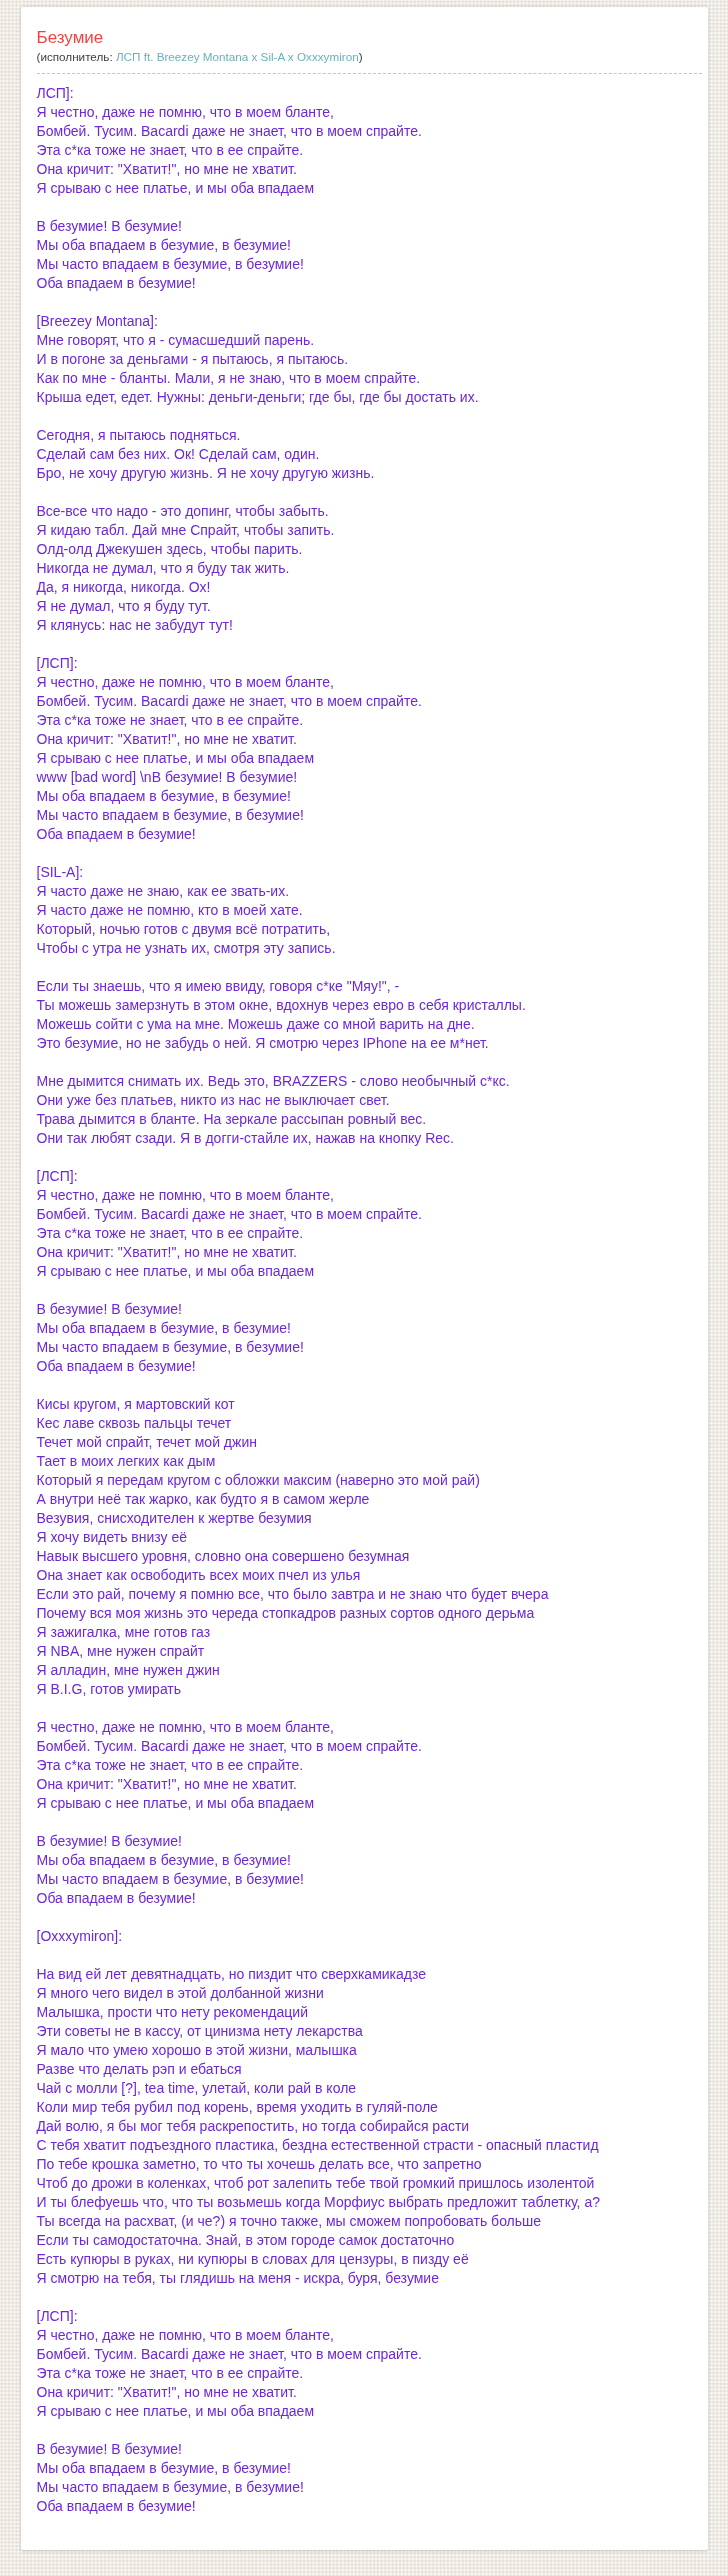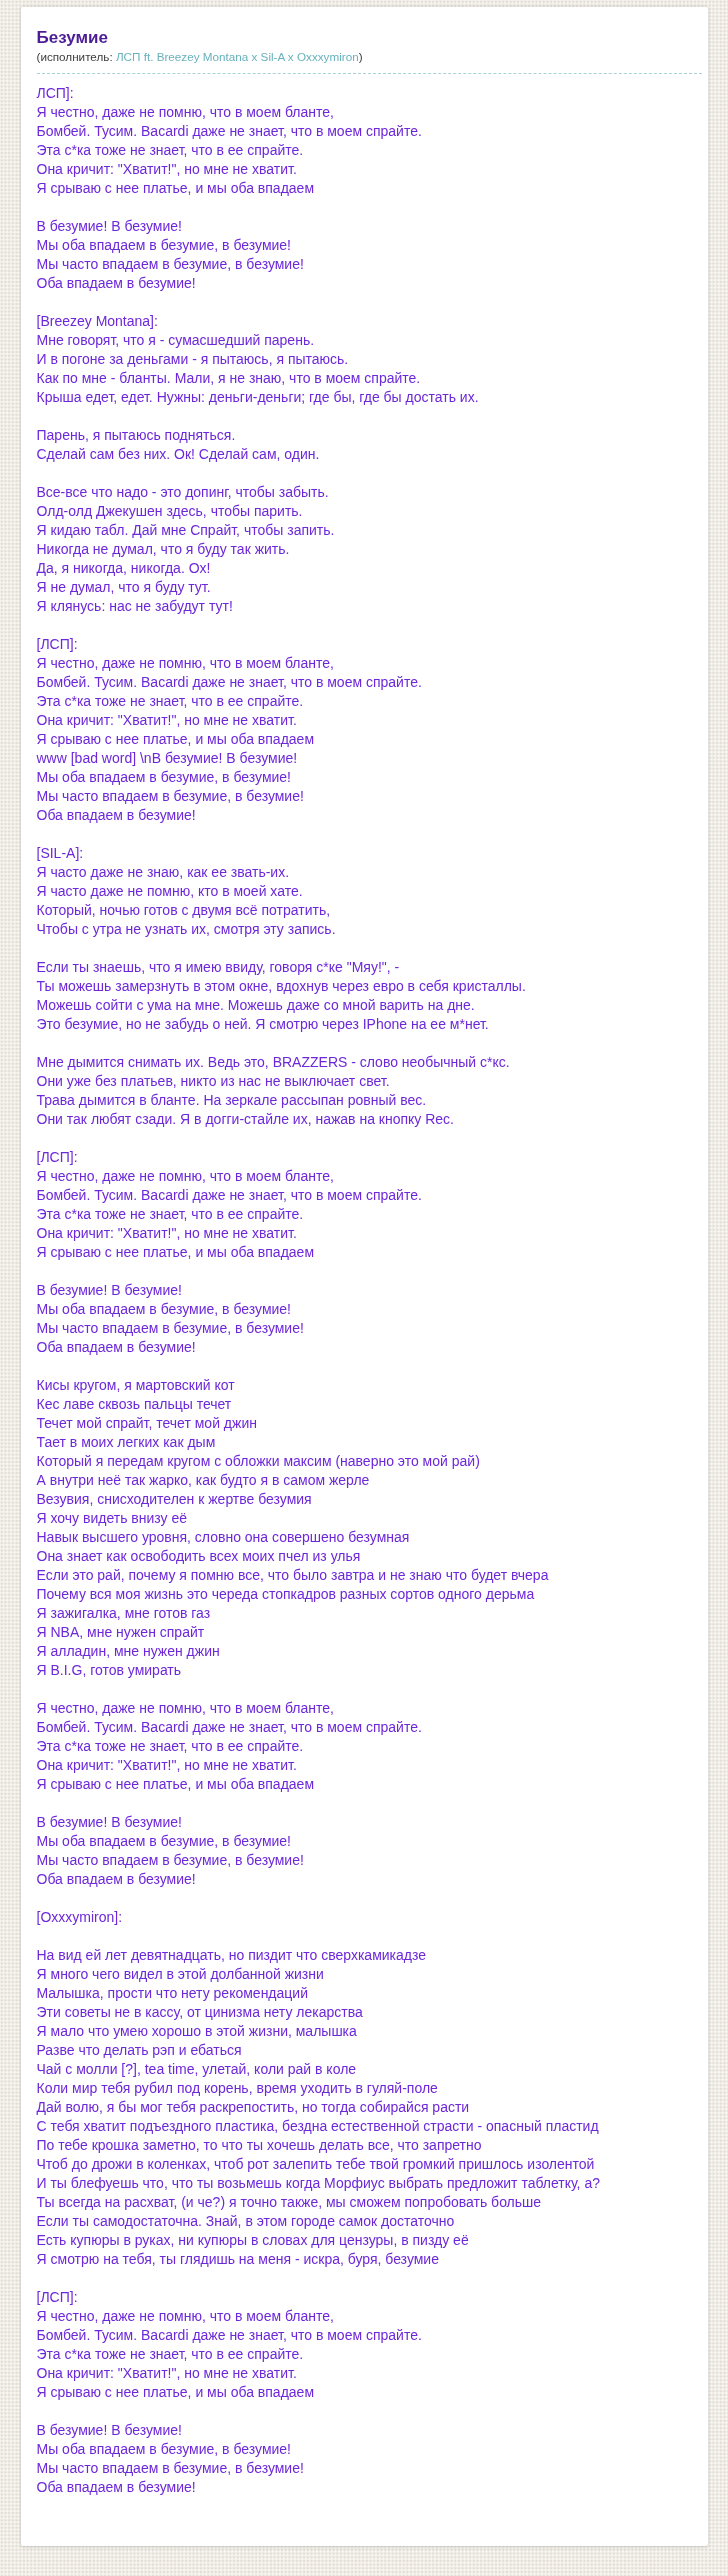--- a/index.html
+++ b/index.html
@@ -20,22 +20,22 @@
     margin:7.3px auto 0 auto;
     background:#ffffff;
     border-radius:2.2px;
     box-shadow:0 0.7px 3.7px rgba(0,0,0,0.16);
     padding:20.5px 5.9px 34px 16px;
     min-height:2539px;
   }
   .page-title{
     font-size:17px;
     line-height:19px;
-    font-weight:700;
-    color:#4c1d95;
+    font-weight:400;
+    color:#ef4444;
     margin:0 0 3.7px 0;
   }
   .subtitle{
     font-size:11.7px;
     line-height:14.7px;
     color:#3e3e3e;
     border-bottom:0.7px dashed #a9d1d8;
     padding-bottom:8px;
     margin-bottom:9.5px;
   }
@@ -76,27 +76,28 @@
         <div class="line">Оба впадаем в безумие!</div>
       </div>
       <div class="block">
         <div class="line">[Breezey Montana]:</div>
         <div class="line">Мне говорят, что я - сумасшедший парень.</div>
         <div class="line">И в погоне за деньгами - я пытаюсь, я пытаюсь.</div>
         <div class="line">Как по мне - бланты. Мали, я не знаю, что в моем спрайте.</div>
         <div class="line">Крыша едет, едет. Нужны: деньги-деньги; где бы, где бы достать их.</div>
       </div>
       <div class="block">
-        <div class="line">Парень, я пытаюсь подняться.</div>
+        <div class="line">Сегодня, я пытаюсь подняться.</div>
         <div class="line">Сделай сам без них. Ок! Сделай сам, один.</div>
+        <div class="line">Бро, не хочу другую жизнь. Я не хочу другую жизнь.</div>
       </div>
       <div class="block">
         <div class="line">Все-все что надо - это допинг, чтобы забыть.</div>
+        <div class="line">Я кидаю табл. Дай мне Спрайт, чтобы запить.</div>
         <div class="line">Олд-олд Джекушен здесь, чтобы парить.</div>
-        <div class="line">Я кидаю табл. Дай мне Спрайт, чтобы запить.</div>
         <div class="line">Никогда не думал, что я буду так жить.</div>
         <div class="line">Да, я никогда, никогда. Ох!</div>
         <div class="line">Я не думал, что я буду тут.</div>
         <div class="line">Я клянусь: нас не забудут тут!</div>
       </div>
       <div class="block">
         <div class="line">[ЛСП]:</div>
         <div class="line">Я честно, даже не помню, что в моем бланте,</div>
         <div class="line">Бомбей. Тусим. Bacardi даже не знает, что в моем спрайте.</div>
         <div class="line">Эта с*ка тоже не знает, что в ее спрайте.</div>

